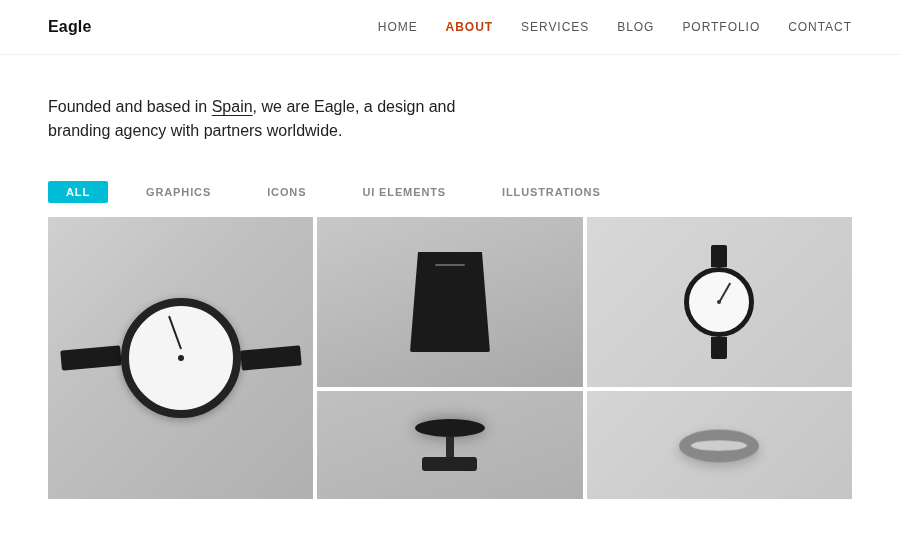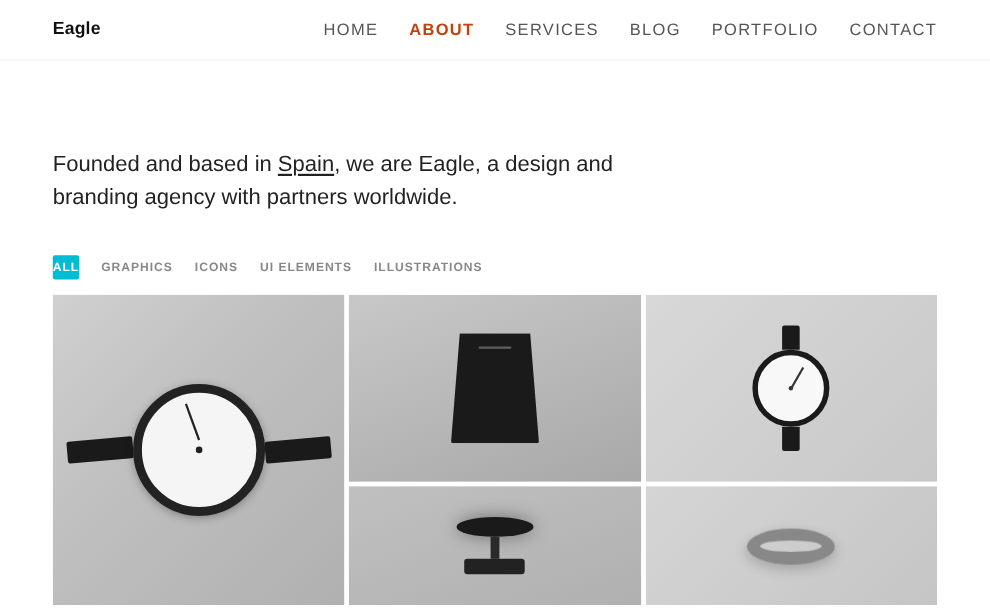--- a/index.html
+++ b/index.html
@@ -27,61 +27,60 @@
       color: #111;
       letter-spacing: 0.01em;
     }
     nav {
       display: flex;
       gap: 28px;
       align-items: center;
     }
     nav a {
       text-decoration: none;
-      font-size: 15px;
+      font-size: 12px;
       font-weight: 500;
       letter-spacing: 0.08em;
       color: #555;
       text-transform: uppercase;
     }
     nav a.active {
       color: #c2410c;
       font-weight: 700;
     }
 
     
     .hero {
       padding: 40px 48px 24px;
     }
     .hero-text {
-      font-size: 20px;
+      font-size: 16px;
       font-weight: 400;
       line-height: 1.5;
       color: #222;
       max-width: 580px;
-      margin-top: 39px;
     }
     .hero-text .underline {
       text-decoration: underline;
       text-underline-offset: 3px;
     }
 
     
     .filter-bar {
       display: flex;
       align-items: center;
       gap: 20px;
       padding: 14px 48px;
     }
     .filter-btn {
       font-size: 11px;
       font-weight: 600;
       letter-spacing: 0.08em;
       text-transform: uppercase;
-      padding: 5px 0;
+      padding: 5px 18px;
       border: none;
       background: transparent;
       color: #888;
       cursor: pointer;
     }
     .filter-btn.active {
       background: #00bcd4;
       color: #fff;
       border-radius: 2px;
     }

